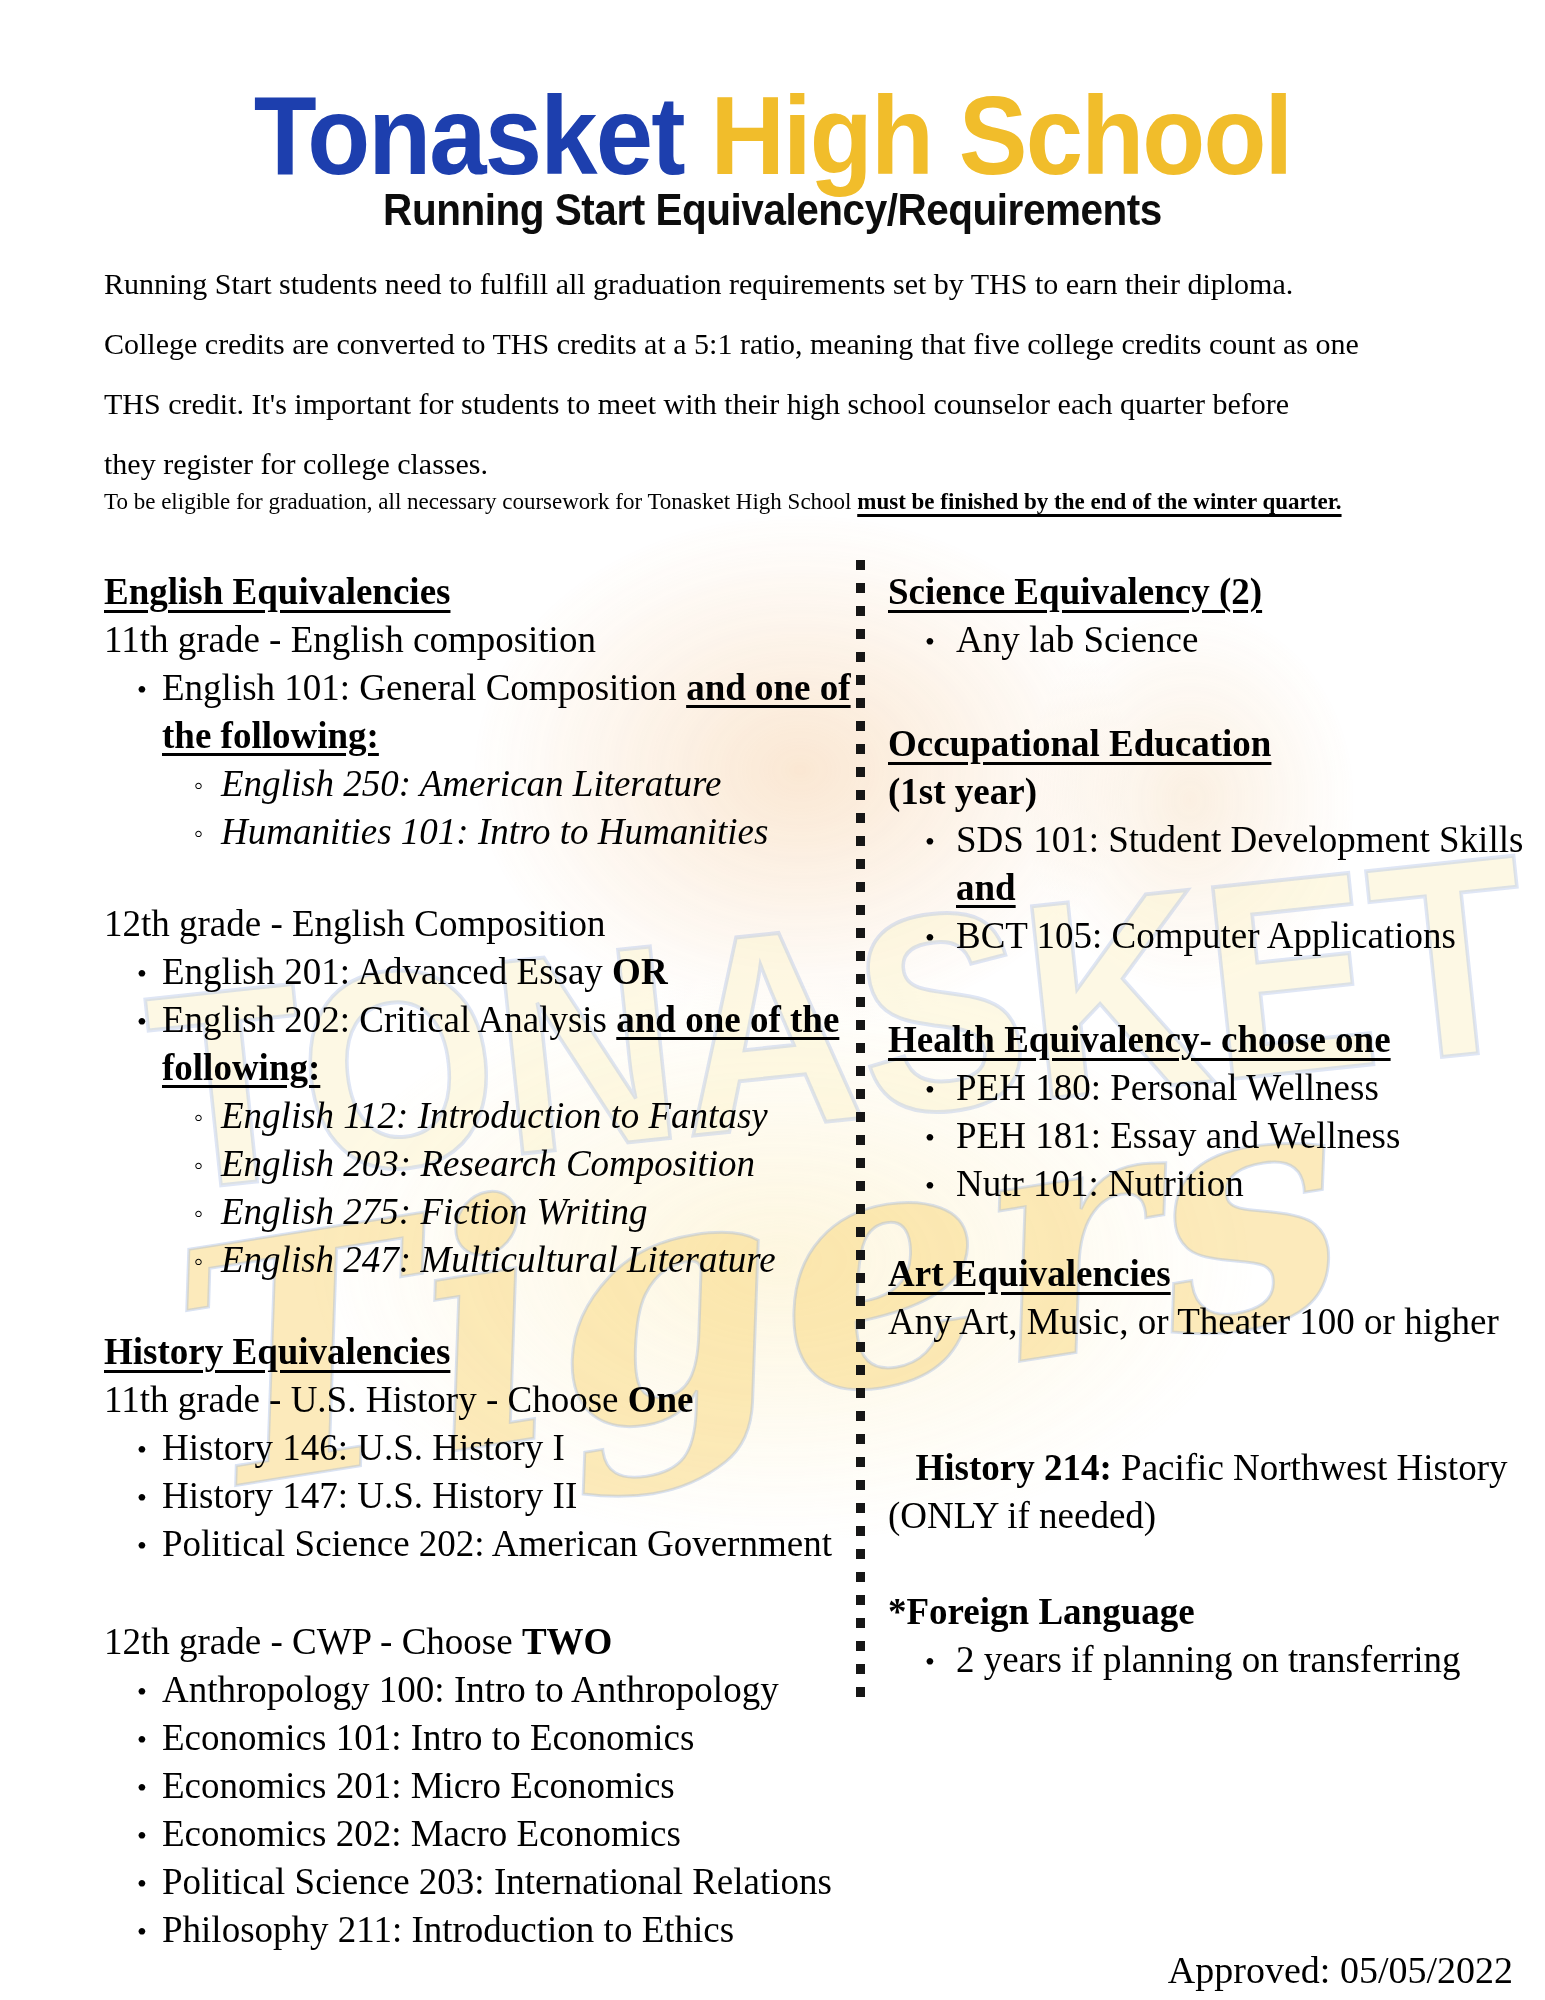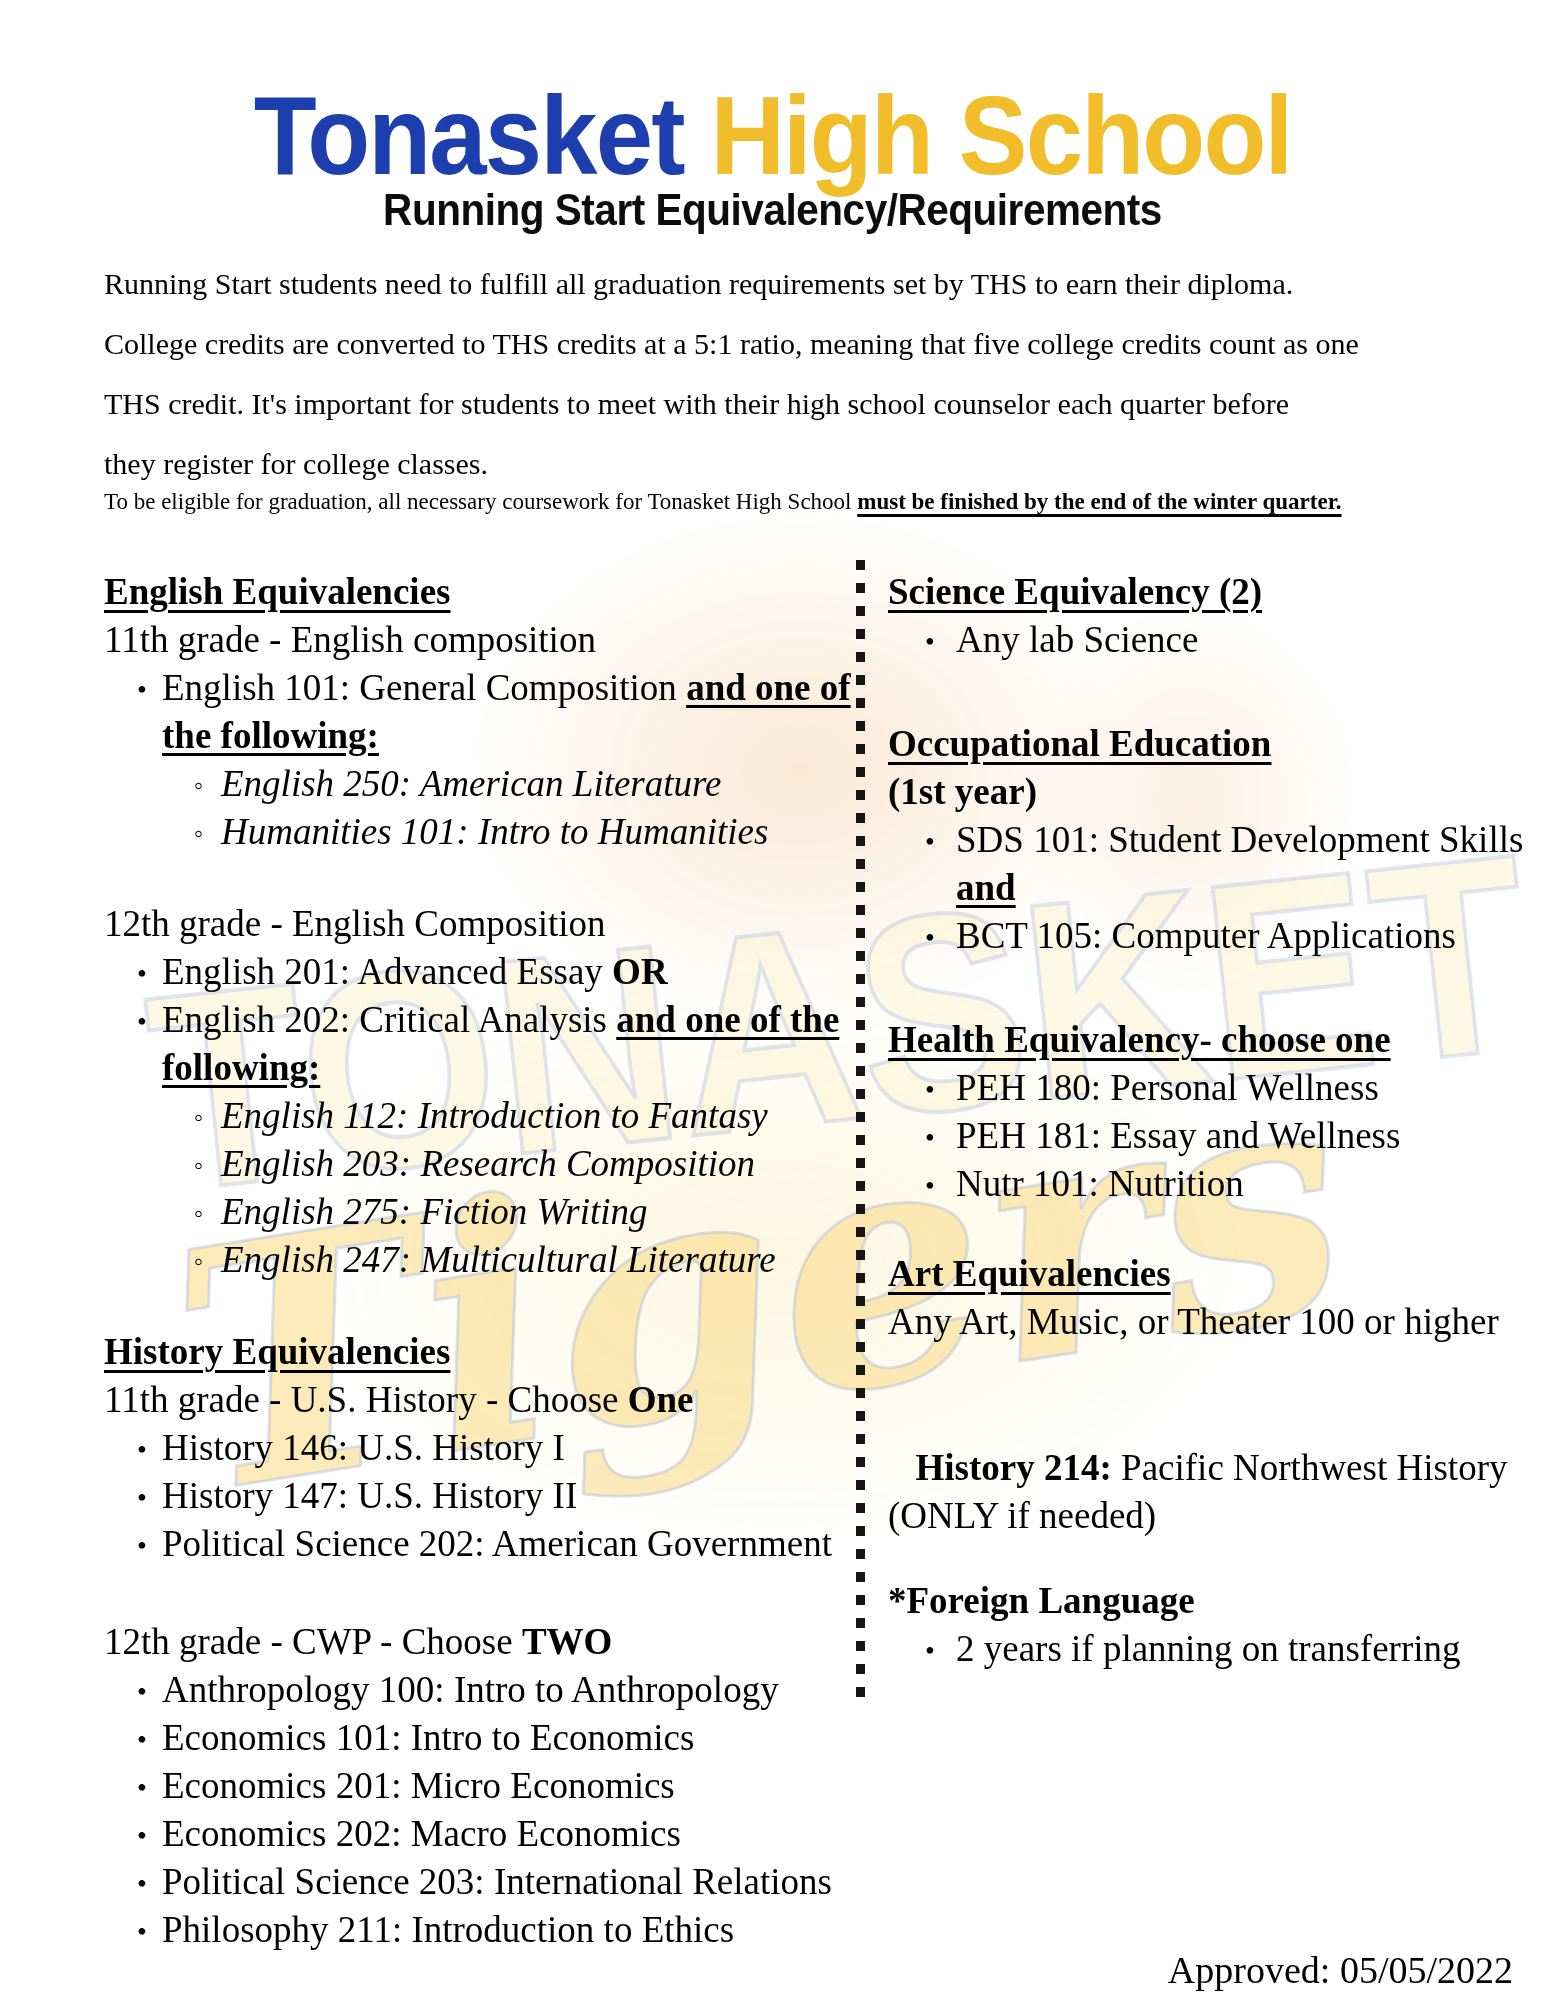--- a/index.html
+++ b/index.html
@@ -51,21 +51,21 @@
   .row{position:relative;padding-left:58px;}
   .row.l1::before{content:"\2022";position:absolute;left:33px;top:2px;font-size:28px;}
   .row.l2{padding-left:117px;font-style:italic;}
   .row.l2::before{content:"\25E6";position:absolute;left:90px;top:2px;font-size:26px;}
   .colR .row{padding-left:68px;}
   .colR .row.l1::before{left:37px;}
   .red{color:#000000;font-weight:bold;}
   .mt32{margin-top:50px;}
   .mt42{margin-top:42px;}
   .mt44{margin-top:44px;}
-  .mt48{margin-top:37px;}
+  .mt48{margin-top:48px;}
   .mt56{margin-top:56px;}
   .mt68{margin-top:98px;text-align:center;}
   .divider{
     position:absolute;left:856px;top:560px;width:9px;height:1150px;
     background:repeating-linear-gradient(to bottom,#161616 0 10px,transparent 10px 23px);}
   .footer{position:absolute;right:32px;top:1948px;font-size:38px;}
 </style>
 </head>
 <body>
 

